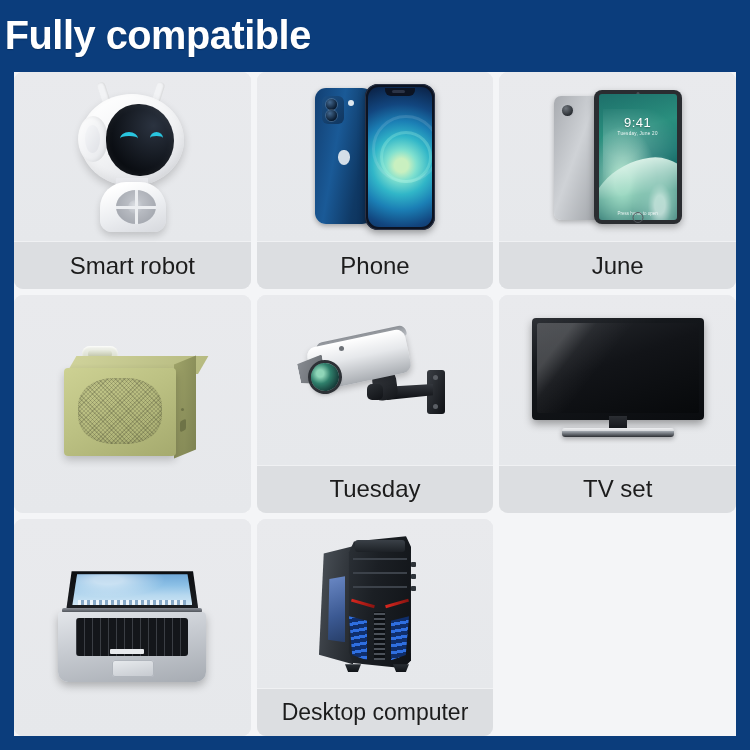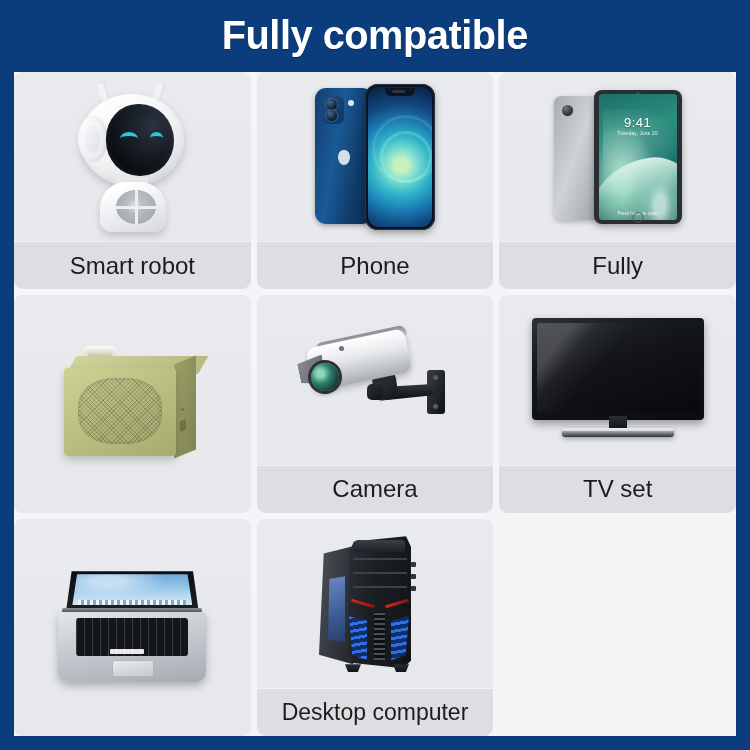--- a/index.html
+++ b/index.html
@@ -6,21 +6,21 @@
   body{
     width:750px;height:750px;overflow:hidden;
     background:#0b3d7c;
     font-family:"Liberation Sans","DejaVu Sans",sans-serif;
   }
   #page{position:relative;width:750px;height:750px;background:#0b3d7c;box-sizing:border-box;}
 
   
   .title-bar{
     position:absolute;left:0;top:0;width:750px;height:70px;
-    display:flex;align-items:center;justify-content:center;
+    display:flex;align-items:center;
   }
   .title{
     color:#ffffff;font-size:41px;font-weight:bold;
     letter-spacing:-0.5px;line-height:1;
     text-shadow:0 1px 1px rgba(0,0,0,.25);
     transform:scaleX(.97);
     white-space:nowrap;
   }
 
   
@@ -579,21 +579,21 @@
               <div class="wave"></div>
               <div class="ipad-time">9:41</div>
               <div class="ipad-date">Tuesday, June 20</div>
               <div class="ipad-hint">Press home to open</div>
             </div>
             <div class="ipad-home"></div>
           </div>
         </div>
       </div>
       <div class="label-strip">
-        <span class="label">Fully</span>
+        <span class="label">June</span>
       </div>
     </div>
 
 
     <div class="cell">
       <div class="art">
         <div class="speaker">
           <div class="knob"></div>
           <div class="top"></div>
           <div class="rside"></div>
@@ -614,21 +614,21 @@
           <div class="joint"></div>
           <div class="barrel-top"></div>
           <div class="barrel"></div>
           <div class="screw"></div>
           <div class="hood"></div>
           <div class="lens"></div>
           <div class="joint2"></div>
         </div>
       </div>
       <div class="label-strip">
-        <span class="label">Camera</span>
+        <span class="label">Tuesday</span>
       </div>
     </div>
 
     <div class="cell">
       <div class="art">
         <div class="tv">
           <div class="frame">
             <div class="screen"></div>
           </div>
           <div class="neck"></div>

